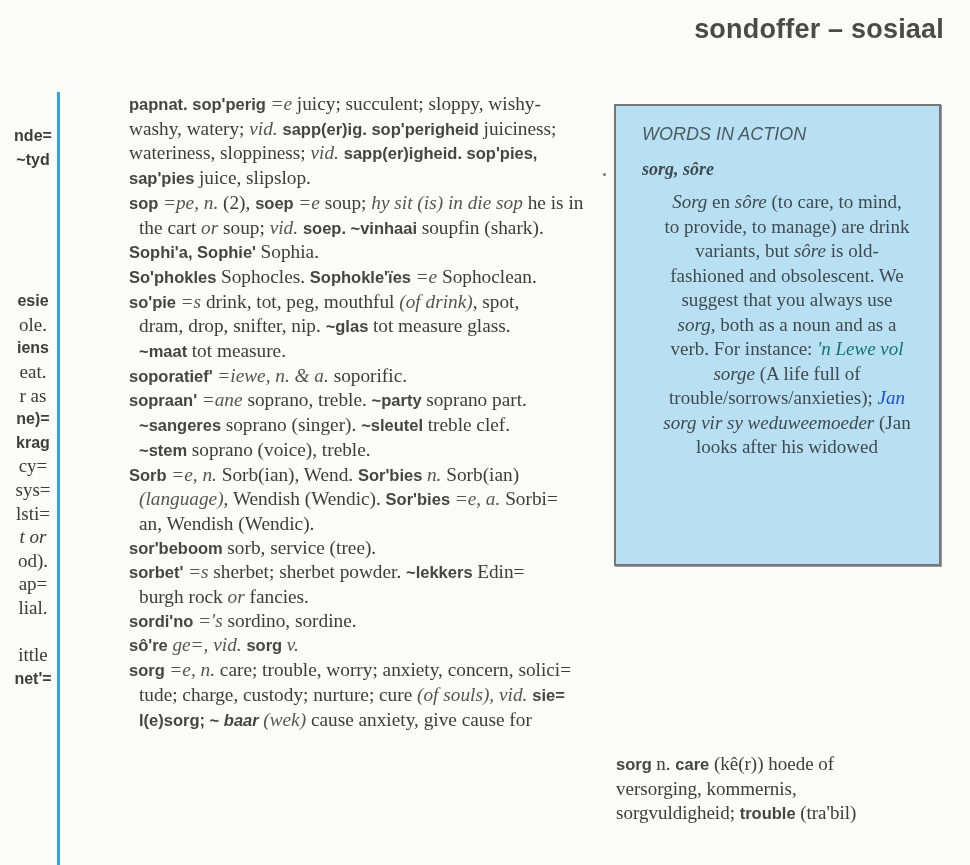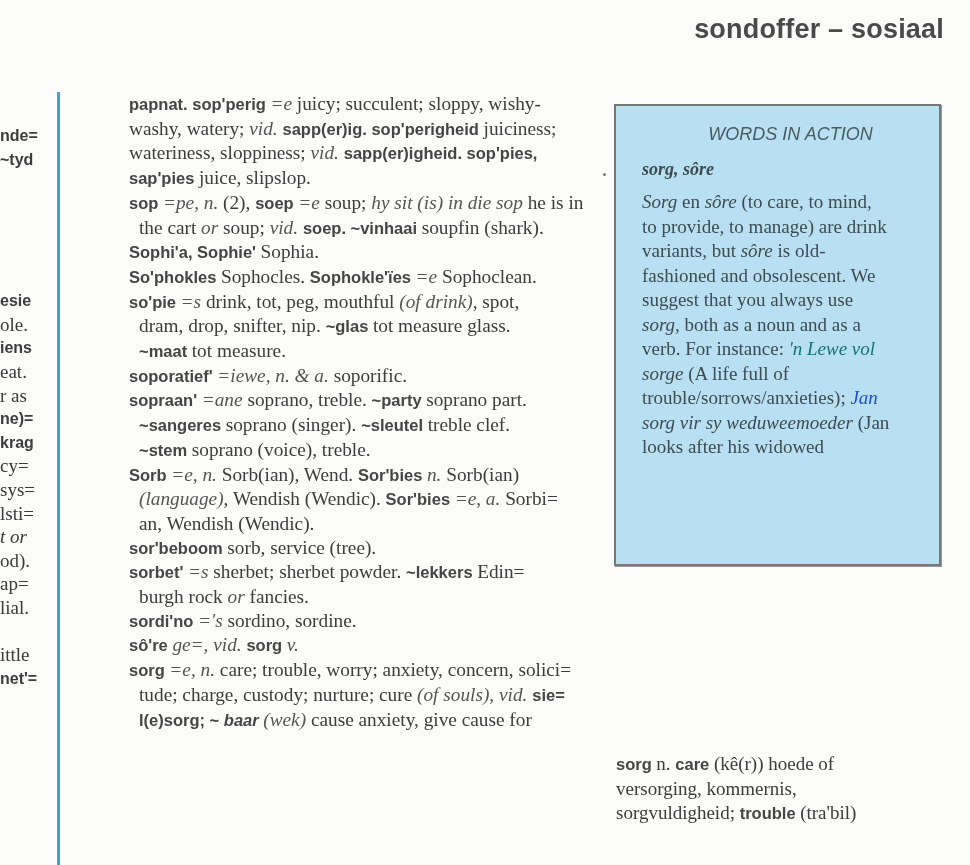--- a/index.html
+++ b/index.html
@@ -8,22 +8,22 @@
     background: #fbfbf9;
     font-family: "Liberation Serif", serif;
     color: #3a3a3a;
   }
   .header-title {
     position: absolute; top: 14px; right: 26px;
     font-family: "Liberation Sans", sans-serif; font-weight: bold;
     font-size: 27px; color: #4a4a4a; letter-spacing: 0.2px;
   }
   .left-fragments {
-    position: absolute; left: 0; top: 124px; width: 50px;
-    font-size: 19px; line-height: 23.6px; text-align: left;
+    position: absolute; left: 8px; top: 124px; width: 50px;
+    font-size: 19px; line-height: 23.6px; text-align: center;
   }
   .left-fragments div { white-space: nowrap; overflow: hidden; height: 23.6px; }
   .frag-b { font-family: "Liberation Sans", sans-serif; font-weight: bold; font-size: 16px; color: #3d3d3d; }
   .frag-i { font-style: italic; }
   .rule {
     position: absolute; left: 57px; top: 92px; width: 3px; height: 773px;
     background: #3aa6d8;
   }
   .main-col {
     position: absolute; left: 88px; top: 92px; width: 490px;
@@ -34,25 +34,25 @@
   .line { display: block; white-space: nowrap; }
   .indent { padding-left: 10px; }
   .box {
     position: absolute; left: 614px; top: 104px; width: 327px; height: 462px;
     background: #b9e0f2; border: 2px solid #777; box-shadow: 1px 1px 0 #999;
     box-sizing: border-box;
     padding: 18px 0 0 26px; color: #3e4a50;
   }
   .box-title {
     font-family: "Liberation Sans", sans-serif; font-style: italic;
-    font-size: 18px; color: #4a5a62; margin-bottom: 14px; text-align: center;
+    font-size: 18px; color: #4a5a62; margin-bottom: 14px;
   }
   .box-sub { font-style: italic; font-weight: bold; font-size: 18px; margin-bottom: 10px; color: #3e4a50; }
   .box-body { font-size: 19px; line-height: 24.5px; width: 290px; }
-  .box-body .line { white-space: nowrap; }
+  .box-body .line { white-space: nowrap; text-align: center; }
   .dot { position: absolute; left: 603px; top: 173px; width: 3px; height: 3px; background: #777; border-radius: 50%; }
   .right-entry {
     position: absolute; left: 616px; top: 752px; width: 330px;
     font-size: 19px; line-height: 24.5px; color: #3c3c3c;
   }
   .ghost {
     position: absolute; font-family: "Liberation Sans", sans-serif; font-size: 14px;
     color: #ececec; white-space: nowrap;
   }
 </style>

